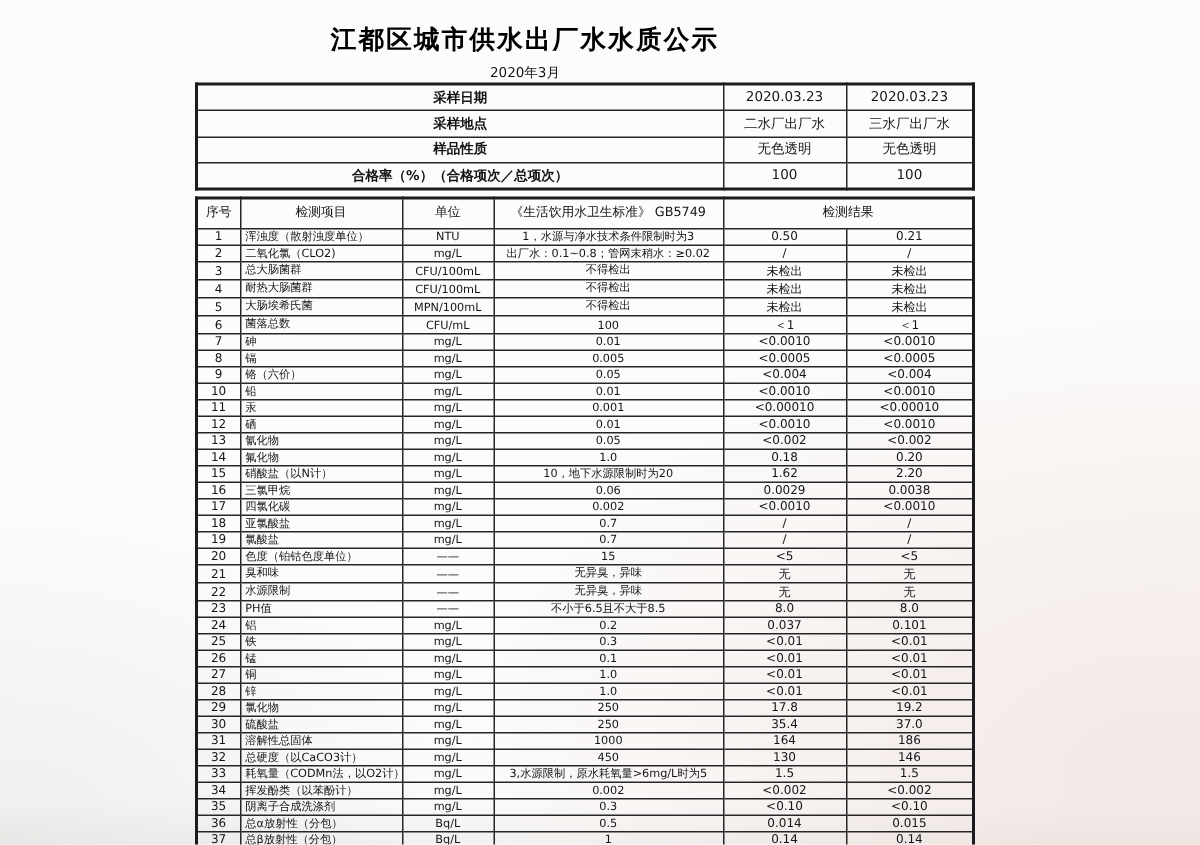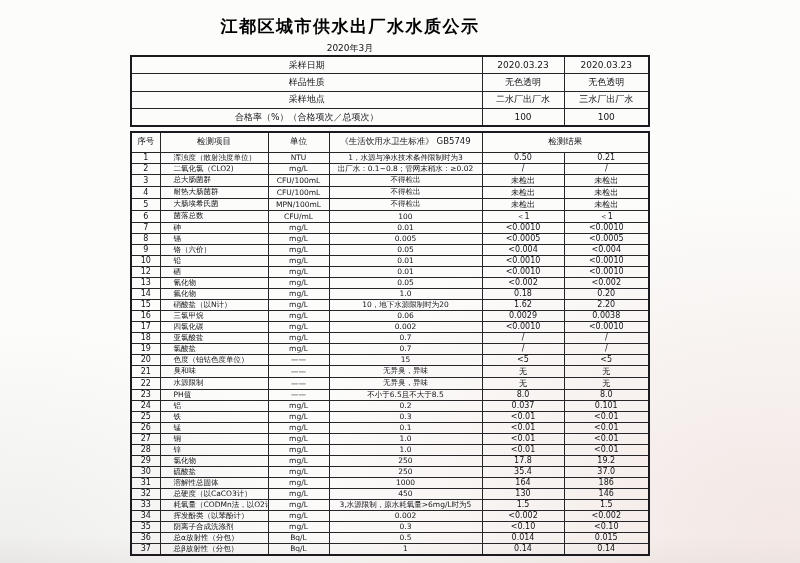--- a/index.html
+++ b/index.html
@@ -24,26 +24,26 @@
     position:absolute; left:130px; top:42px; width:440px;
     text-align:center; font-size:9px; font-weight:normal; color:#101010;
   }
   table { border-collapse:collapse; table-layout:fixed; position:absolute; background:transparent; }
   td, th {
     border:1px solid #26262a; text-align:center; vertical-align:middle;
     overflow:hidden; white-space:nowrap; padding:0; color:#141418;
   }
   .info-table { left:130px; top:55px; width:518px; border:2px solid #1b1b1f; }
   .info-table td { height:17.5px; font-size:9px; }
-  .info-table td.info-label { font-weight:normal;margin-left:32px; }
+  .info-table td.info-label { font-weight:bold;margin-left:32px; }
   .result-table { left:130px; top:131px; width:518px; border:2px solid #1b1b1f; }
   .result-table th { height:20px; font-size:8.5px; font-weight:normal; }
   .result-table td { height:9.8px; font-size:7.5px; }
   .result-table td.c-idx { font-size:8px; }
-  .result-table td.c-item { text-align:left; padding-left:13px; }
+  .result-table td.c-item { text-align:left; padding-left:3px; }
   .result-table td.c-unit { font-size:7.5px; }
   .result-table td.c-std { font-size:7.5px;margin-left:38px; }
   .result-table td.c-val { font-size:8px; }
 </style>
 </head>
 <body>
 
 <div class="title">江都区城市供水出厂水水质公示</div>
 <div class="subtitle">2020年3月</div>
 
@@ -53,28 +53,28 @@
       <col style="width:82px">
       <col style="width:85px">
     </colgroup>
   <tbody id="info-body">
       <tr>
         <td class="info-label">采样日期</td>
         <td class="info-val">2020.03.23</td>
         <td class="info-val">2020.03.23</td>
       </tr>
       <tr>
+        <td class="info-label">采样地点</td>
+        <td class="info-val">二水厂出厂水</td>
+        <td class="info-val">三水厂出厂水</td>
+      </tr>
+      <tr>
         <td class="info-label">样品性质</td>
         <td class="info-val">无色透明</td>
         <td class="info-val">无色透明</td>
-      </tr>
-      <tr>
-        <td class="info-label">采样地点</td>
-        <td class="info-val">二水厂出厂水</td>
-        <td class="info-val">三水厂出厂水</td>
       </tr>
       <tr>
         <td class="info-label">合格率（%）（合格项次／总项次）</td>
         <td class="info-val">100</td>
         <td class="info-val">100</td>
       </tr>
     </tbody>
 </table>
 
 <table class="result-table">
@@ -170,20 +170,28 @@
       </tr>
       <tr>
         <td class="c-idx">10</td>
         <td class="c-item">铅</td>
         <td class="c-unit">mg/L</td>
         <td class="c-std">0.01</td>
         <td class="c-val">&lt;0.0010</td>
         <td class="c-val">&lt;0.0010</td>
       </tr>
       <tr>
+        <td class="c-idx">11</td>
+        <td class="c-item">汞</td>
+        <td class="c-unit">mg/L</td>
+        <td class="c-std">0.001</td>
+        <td class="c-val">&lt;0.00010</td>
+        <td class="c-val">&lt;0.00010</td>
+      </tr>
+      <tr>
         <td class="c-idx">12</td>
         <td class="c-item">硒</td>
         <td class="c-unit">mg/L</td>
         <td class="c-std">0.01</td>
         <td class="c-val">&lt;0.0010</td>
         <td class="c-val">&lt;0.0010</td>
       </tr>
       <tr>
         <td class="c-idx">13</td>
         <td class="c-item">氰化物</td>

